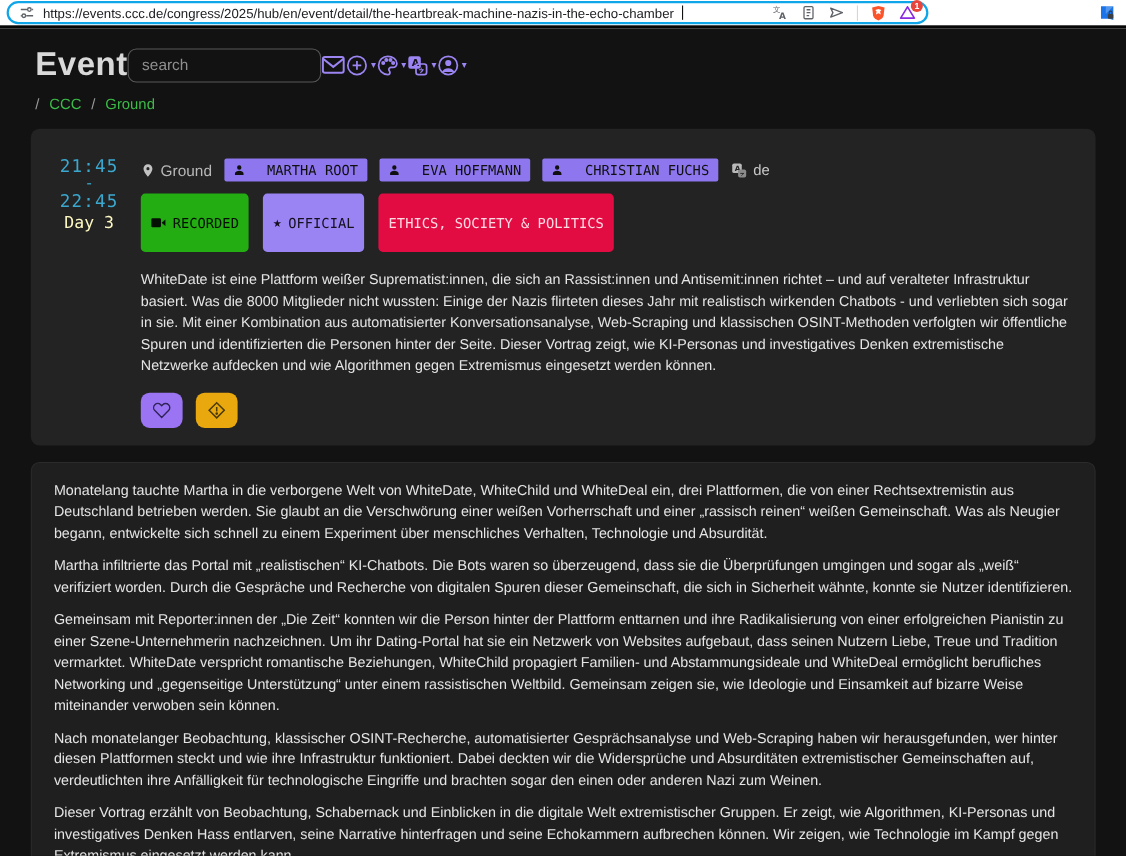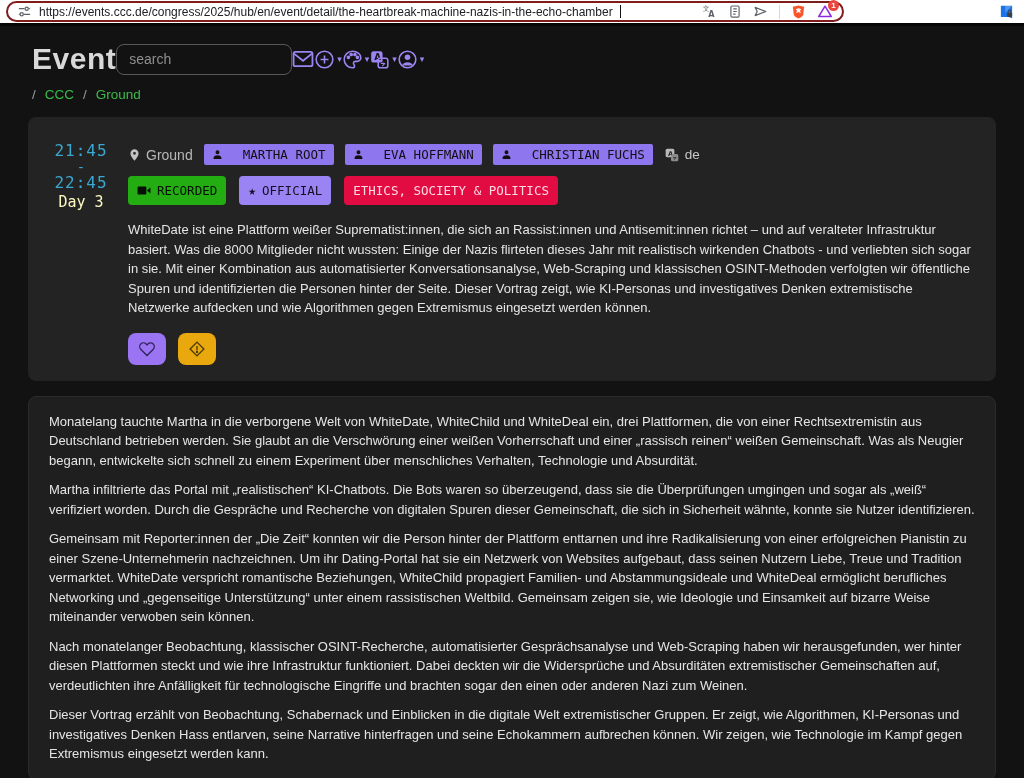--- a/index.html
+++ b/index.html
@@ -9,21 +9,21 @@
     background:#121212;
     font-family:"Liberation Sans", sans-serif;
   }
   
   .chrome {
     height:26px; background:#ffffff; display:flex; align-items:center;
     padding:2px 6px; gap:8px; border-bottom:3px solid #060606;
   }
   .addressbar {
     flex:0 0 838px; height:21px; background:#fff;
-    border:2px solid #7f1d1d; border-radius:12px;
+    border:2px solid #0ea5e9; border-radius:12px;
     display:flex; align-items:center; padding:0 9px; gap:7px;
   }
   .url {
     font-size:12px; color:#202124; white-space:nowrap; overflow:hidden;
   }
   .textcaret { width:1px; height:13px; background:#111; flex:none; }
   .bar-icons { margin-left:auto; display:flex; align-items:center; gap:11px; }
   .vsep { width:1px; height:14px; background:#d4d6da; }
   .tri-wrap { position:relative; display:flex; }
   .notif-badge {
@@ -82,21 +82,21 @@
   .chip {
     display:inline-flex; align-items:center; gap:20px; background:#8d76ee; color:#101010;
     font-family:"DejaVu Sans Mono", monospace; font-size:12.5px; padding:3px 8px;
     border-radius:2px; cursor:pointer; white-space:nowrap;
   }
   .lang { display:flex; align-items:center; gap:5px; color:#c9c9c9; font-size:13.5px; }
   .badges { display:flex; gap:13px; margin-top:11px; }
   .badge2 {
     display:inline-flex; align-items:center; gap:6px;
     font-family:"DejaVu Sans Mono", monospace; font-size:12.5px;
-    padding:7px 9px; border-radius:4px; white-space:nowrap;
+    padding:19px 9px; border-radius:4px; white-space:nowrap;
   }
   .b-recorded { background:#23ad13; color:#051005; }
   .b-official { background:#9a84f3; color:#14101f; }
   .b-track    { background:#e20c43; color:#ffd9e2; }
   .star-glyph { font-size:13px; line-height:1; }
   .abstract {
     margin:15px 0 0 0; font-size:13px; line-height:19.5px; color:#e5e5e5; max-width:875px;
   }
   .actions { display:flex; gap:12px; margin-top:15px; }
   .actbtn {

